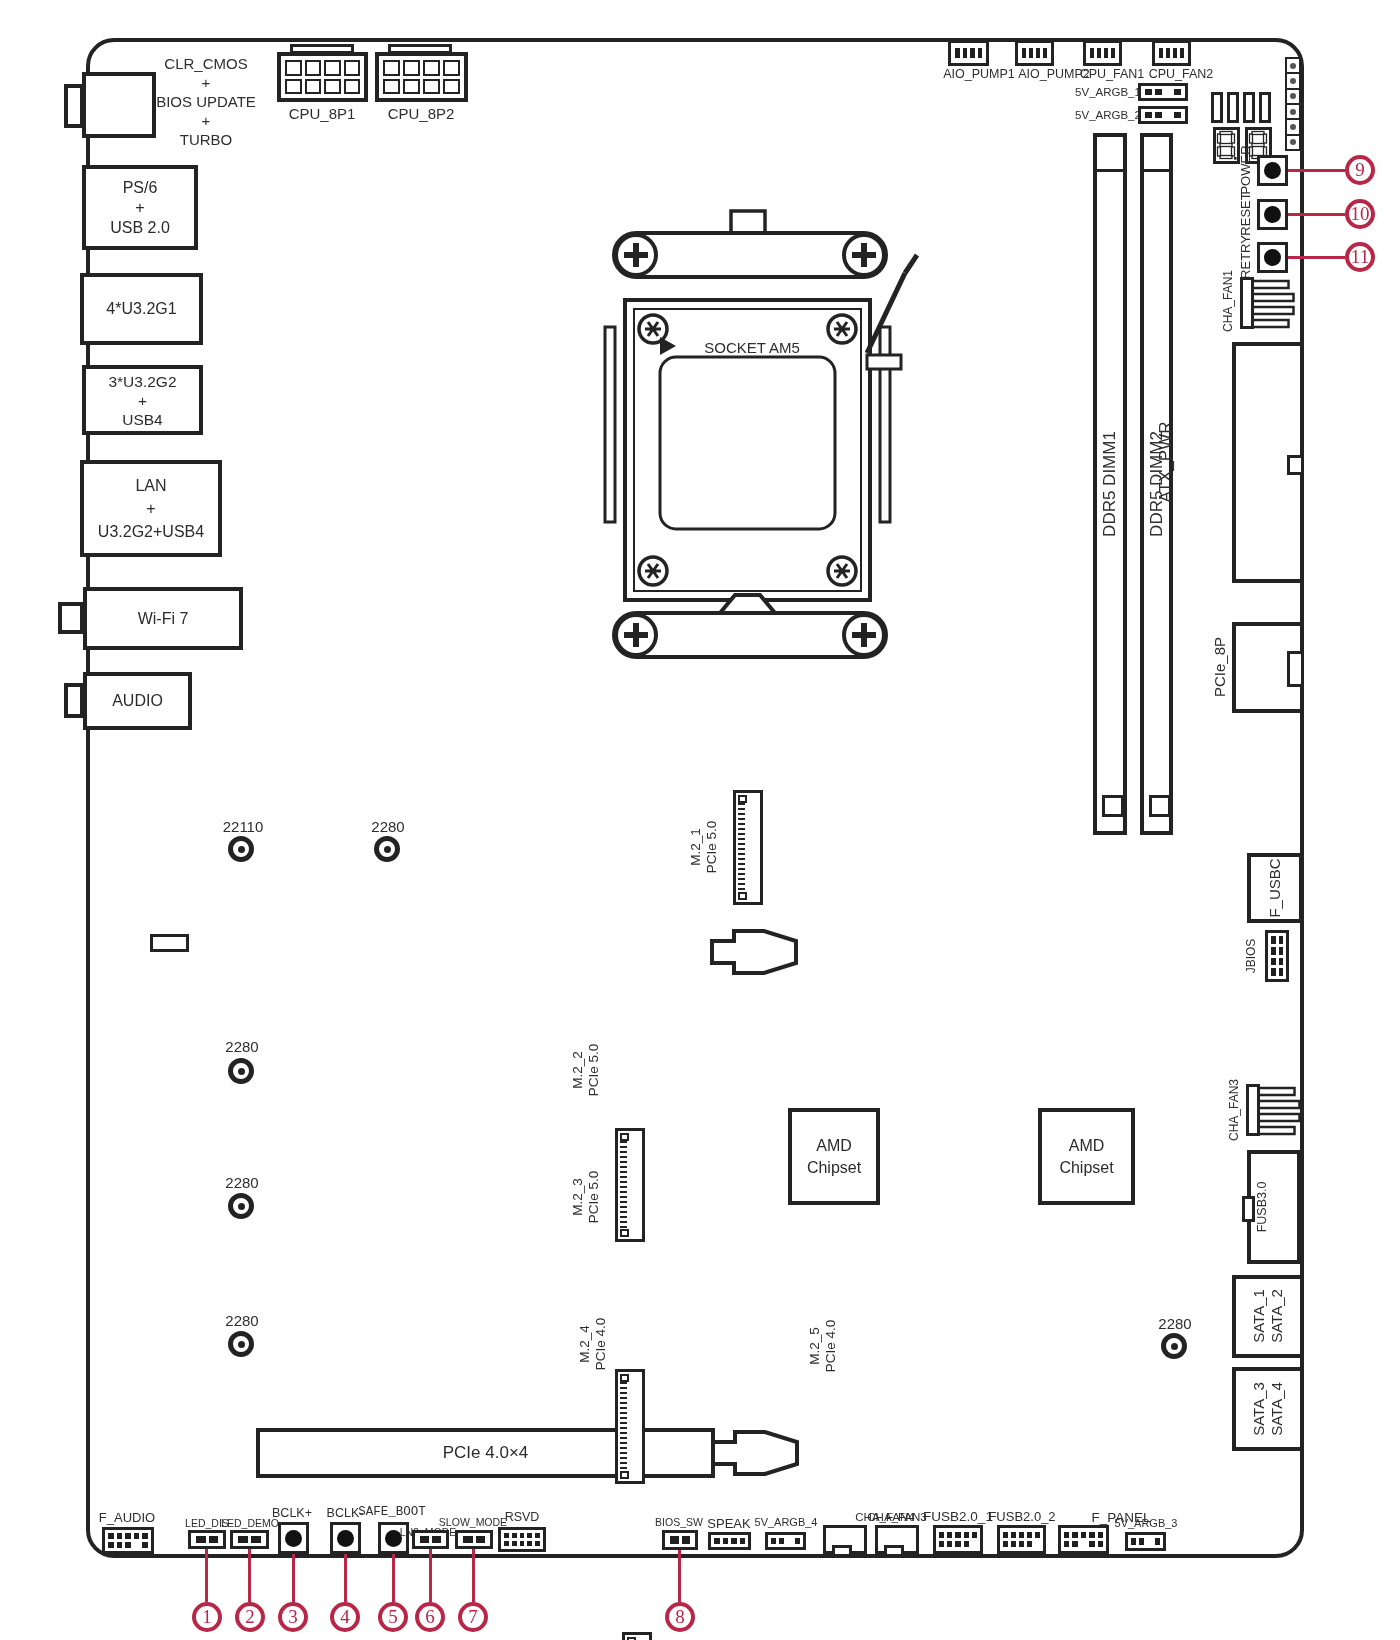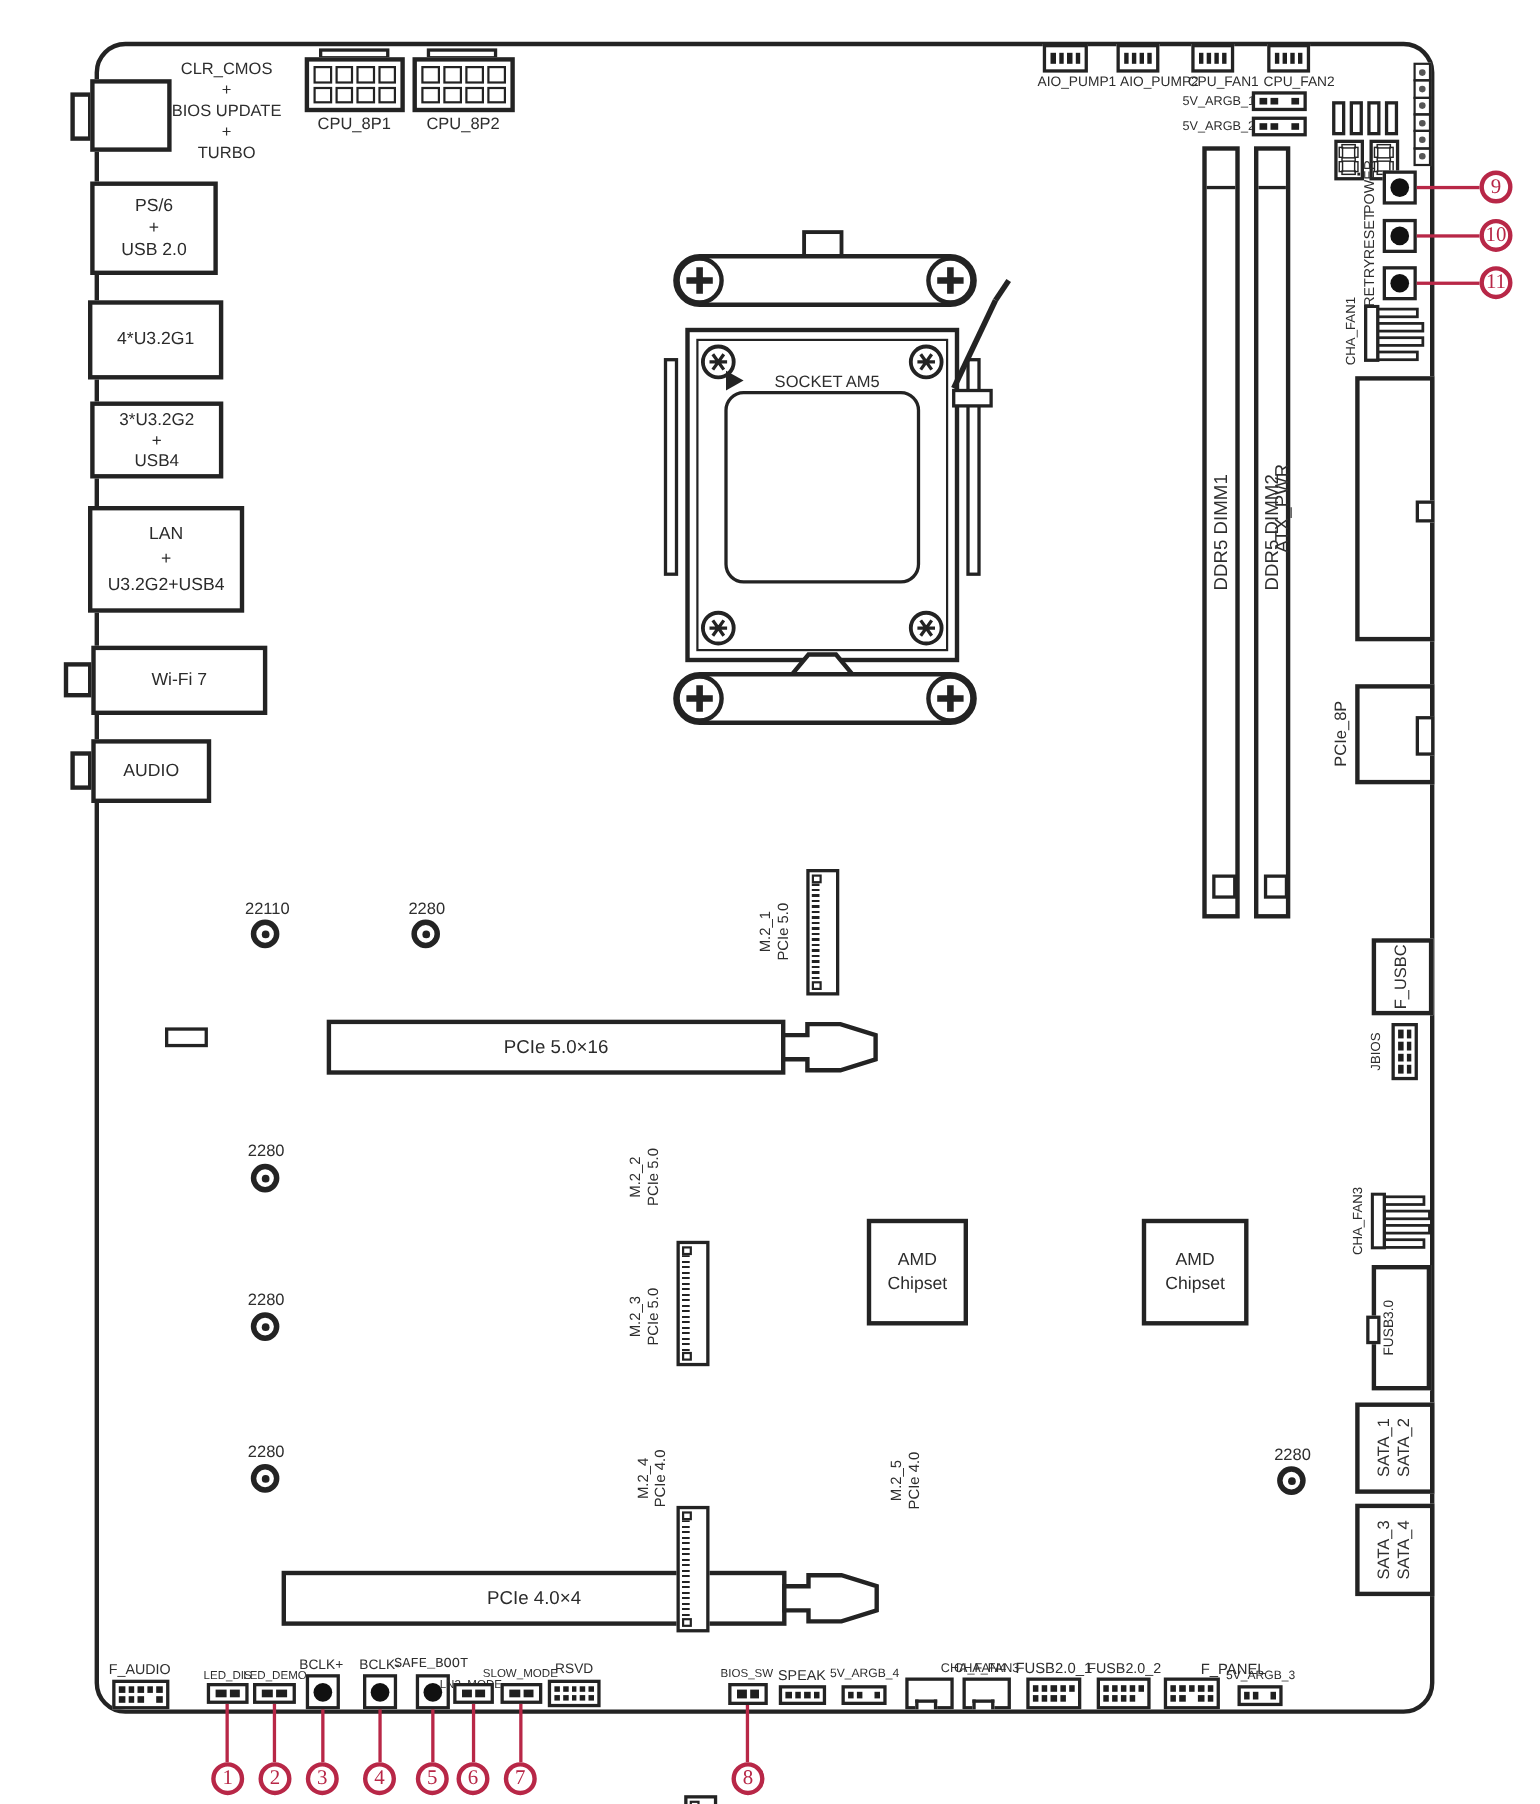--- a/index.html
+++ b/index.html
@@ -312,23 +312,20 @@
     </div>
   <div class="lbl" style="left:242px;top:1320px;font-size:15px;">2280</div>
   <div class="abs standoff" style="left:228px;top:1331px;">
       <span class="c"></span>
     </div>
   <div class="lbl" style="left:1175px;top:1323px;font-size:15px;">2280</div>
   <div class="abs standoff" style="left:1161px;top:1333px;">
       <span class="c"></span>
     </div>
 
-  <div class="abs b4 flexc" style="left:297px;top:927px;width:417px;height:50px;font-size:17px;">
-    <div>PCIe 5.0×16</div>
-  </div>
   <div class="abs" style="left:710px;top:924px;width:90px;height:56px;background:transparent;">
     <svg viewBox="0 0 90 56" width="90" height="56">
       <path d="M2,17 H24 V7 H54 L86,17 V39 L54,49 H24 V39 H2 Z" fill="#fff" stroke="#232323" stroke-width="4"></path>
     </svg>
   </div>
 
   <div class="abs b4 flexc" style="left:256px;top:1428px;width:459px;height:50px;font-size:17px;">
     <div>PCIe 4.0×4</div>
   </div>
   <div class="abs" style="left:711px;top:1425px;width:90px;height:56px;background:transparent;">

